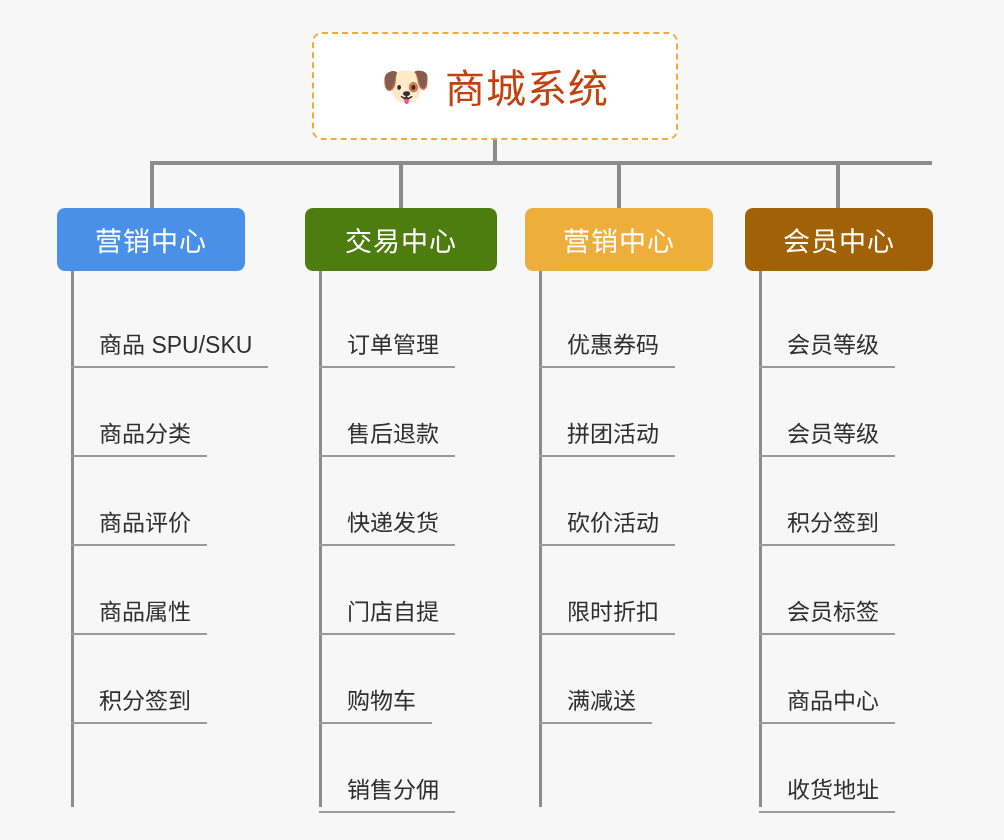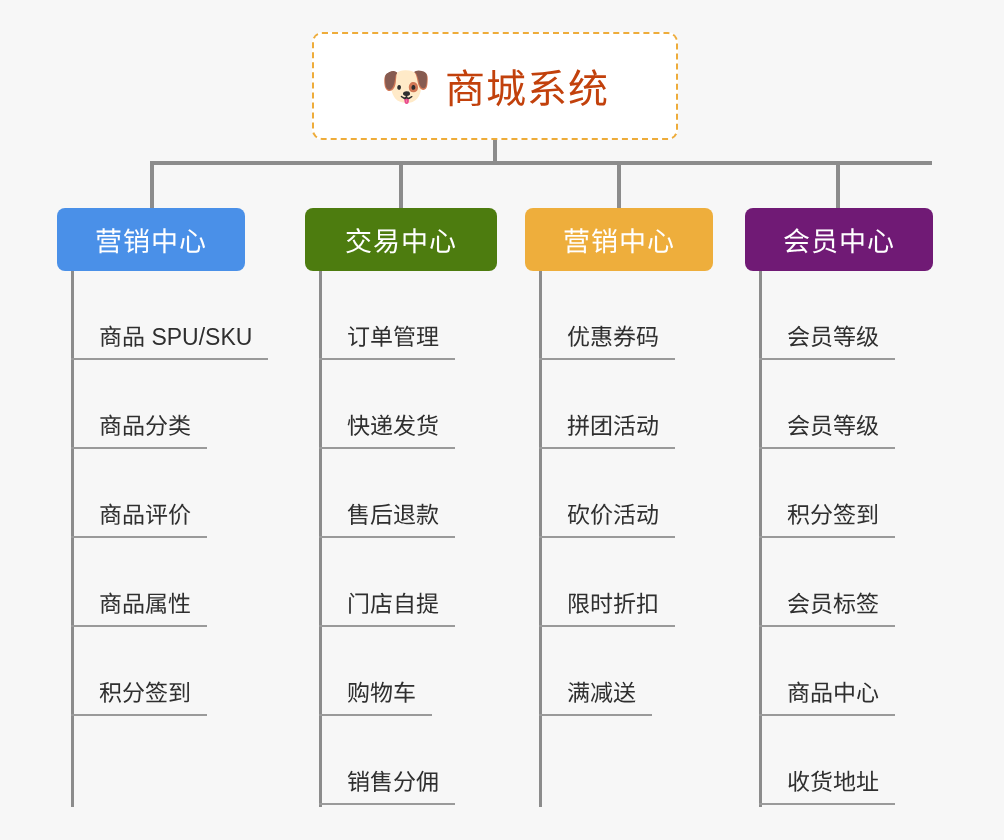--- a/index.html
+++ b/index.html
@@ -98,20 +98,21 @@
     color: #ffffff;
     font-size: 27px;
     letter-spacing: 1px;
     white-space: nowrap;
   }
 
   
   .leaf-list {
     position: relative;
     margin-top: 0;
+    padding-top: 8px;
   }
   
   .leaf-trunk {
     position: absolute;
     left: 14px;
     top: 0;
     width: 3px;
     background: #8c8c8c;
     height: 536px;
   }
@@ -173,24 +174,24 @@
   </div>
 
   <div class="branch b1">
     <div class="branch-header" style="background: #4d7c0f;">交易中心</div>
     <div class="leaf-list">
       <div class="leaf-trunk" style="background: rgb(140, 140, 140);"></div>
       <div class="leaf">
           <span class="leaf-inner">订单管理</span>
         </div>
       <div class="leaf">
+          <span class="leaf-inner">售后退款</span>
+        </div>
+      <div class="leaf">
           <span class="leaf-inner">快递发货</span>
-        </div>
-      <div class="leaf">
-          <span class="leaf-inner">售后退款</span>
         </div>
       <div class="leaf">
           <span class="leaf-inner">门店自提</span>
         </div>
       <div class="leaf">
           <span class="leaf-inner">购物车</span>
         </div>
       <div class="leaf">
           <span class="leaf-inner">销售分佣</span>
         </div>
@@ -213,21 +214,21 @@
       <div class="leaf">
           <span class="leaf-inner">限时折扣</span>
         </div>
       <div class="leaf">
           <span class="leaf-inner">满减送</span>
         </div>
     </div>
   </div>
 
   <div class="branch b3">
-    <div class="branch-header" style="background: #701a75;">会员中心</div>
+    <div class="branch-header" style="background: #a16207;">会员中心</div>
     <div class="leaf-list">
       <div class="leaf-trunk" style="background: rgb(140, 140, 140);"></div>
       <div class="leaf">
           <span class="leaf-inner">会员等级</span>
         </div>
       <div class="leaf">
           <span class="leaf-inner">会员等级</span>
         </div>
       <div class="leaf">
           <span class="leaf-inner">积分签到</span>

